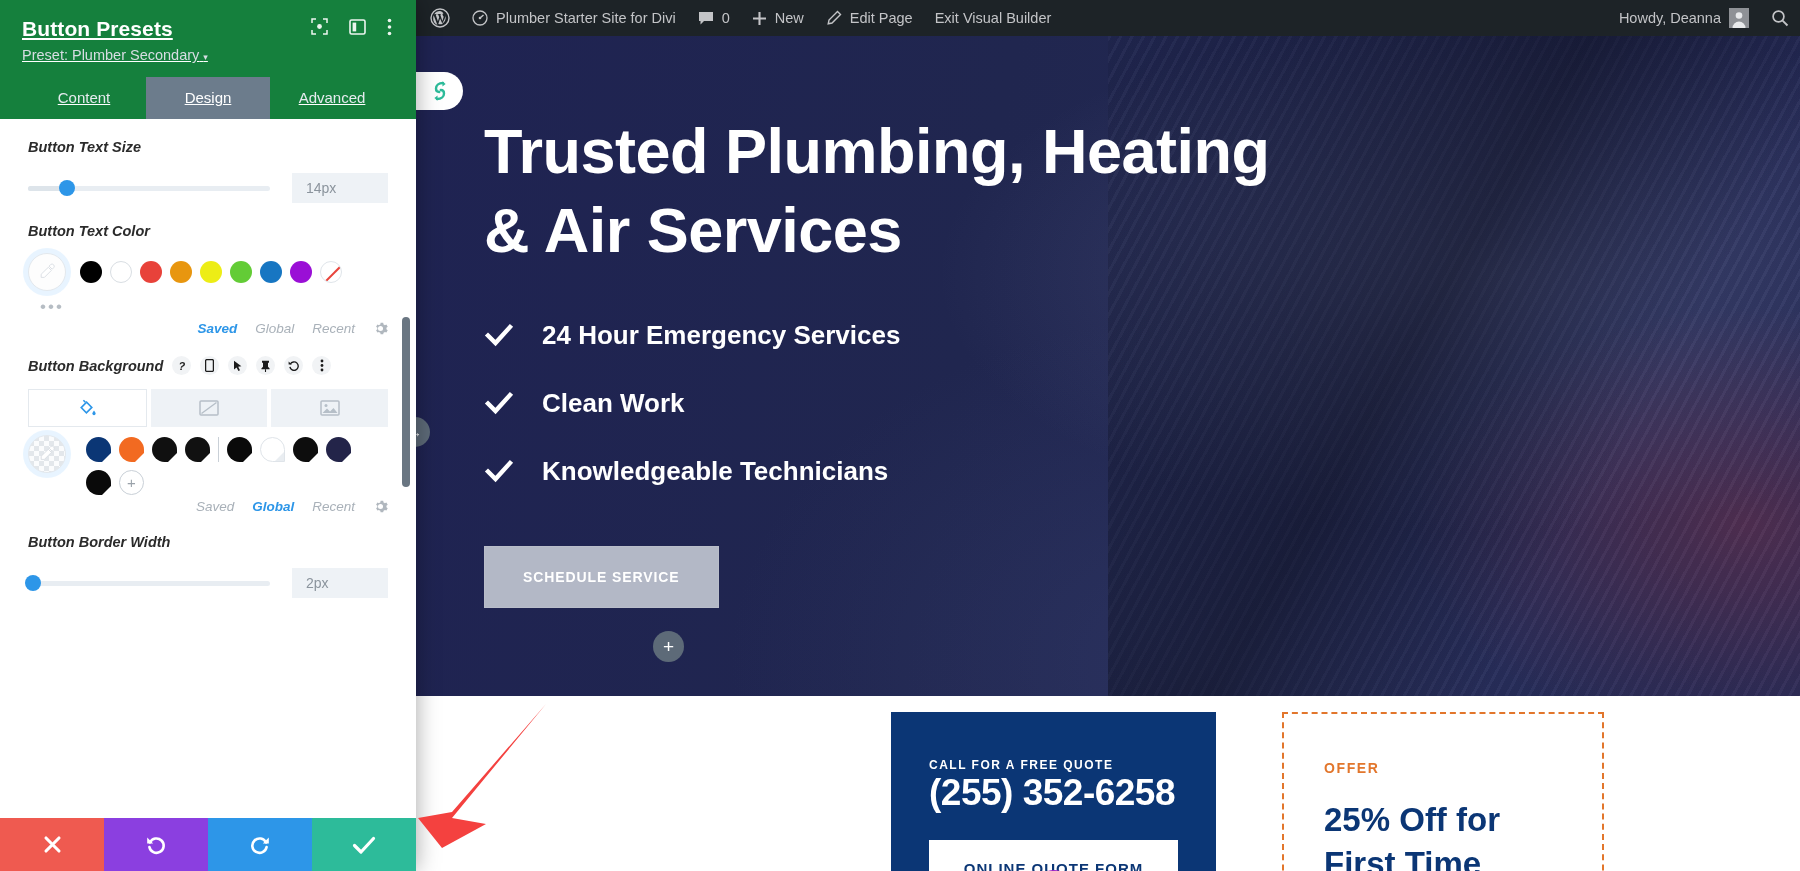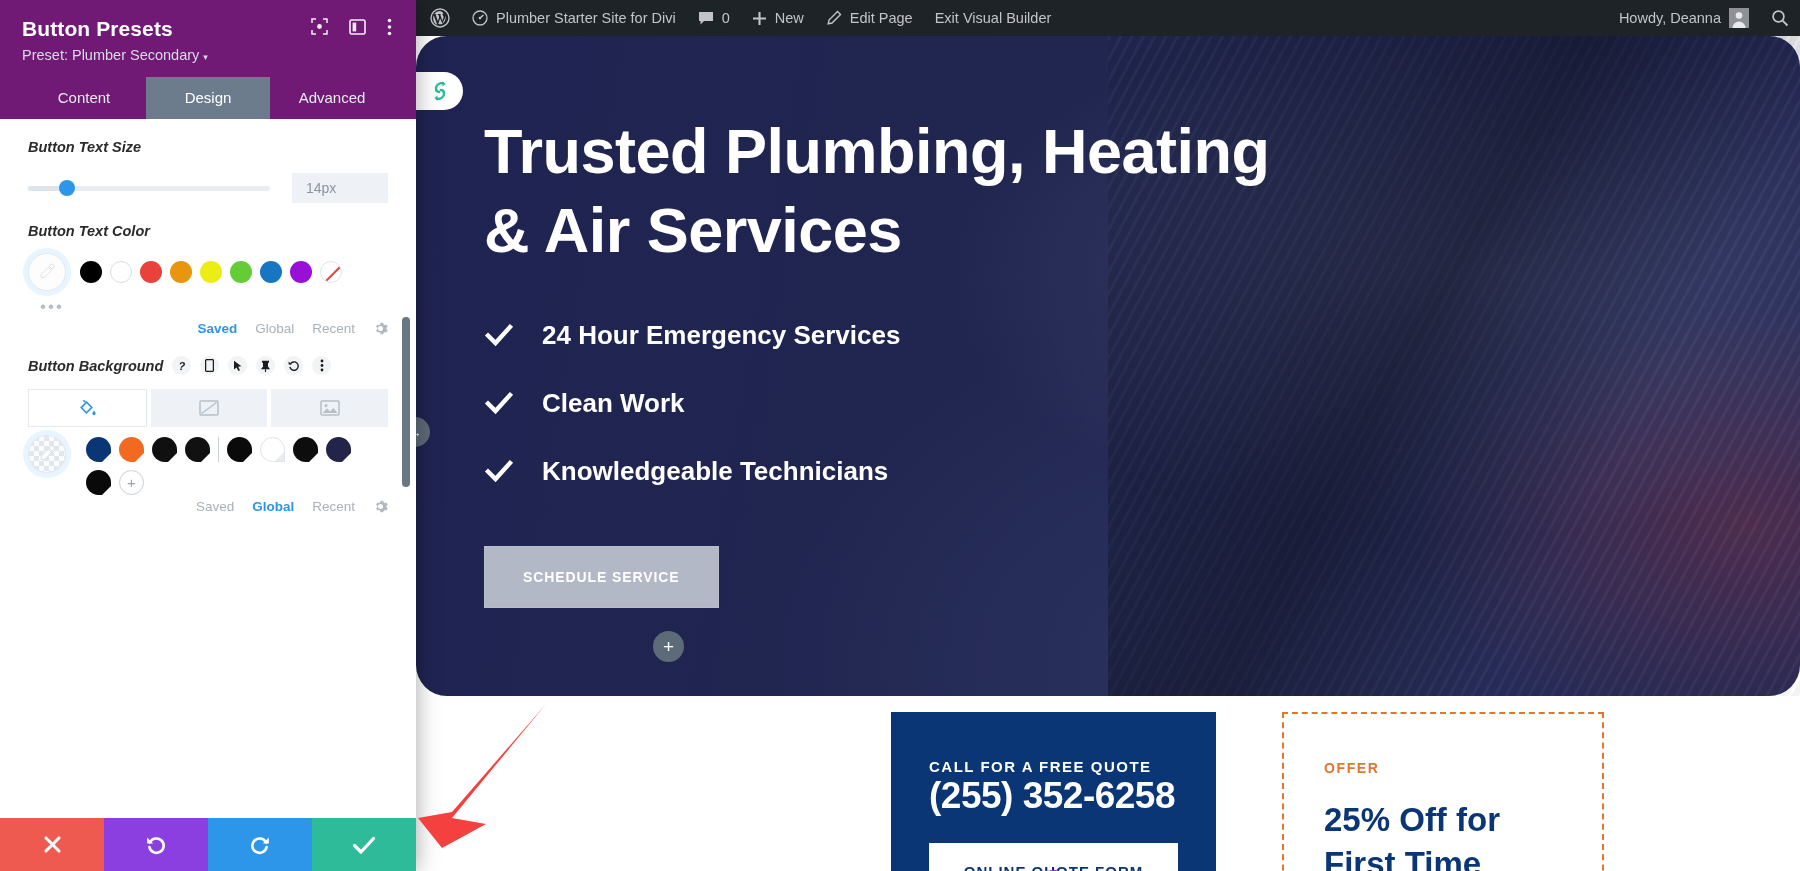--- a/index.html
+++ b/index.html
@@ -13,24 +13,25 @@
   
   #settings-panel {
     position: absolute; left: 0; top: 0;
     width: 416px; height: 871px;
     background: #fff;
     z-index: 40;
     display: flex; flex-direction: column;
     box-shadow: 0 0 22px rgba(0,0,0,.35);
   }
   .panel-header {
-    background: #701a75;
+    background: #15803d;
     padding: 16px 22px 0 22px;
     color: #fff;
     flex: 0 0 auto;
+    text-decoration: underline;
   }
   .panel-title-row { display: flex; align-items: center; }
   .panel-title {
     font-size: 21px; font-weight: 700; letter-spacing: .1px;
     flex: 1 1 auto; line-height: 1.2;
   }
   .panel-header-icons { display: flex; align-items: center; gap: 21px; padding-right: 2px; }
   .hdr-ico { opacity: .92; cursor: pointer; display: block; }
   .panel-preset {
     font-size: 14.5px; color: #d7dde3; margin-top: 6px; padding-bottom: 14px;
@@ -99,21 +100,21 @@
   .swatch.none::after {
     content:""; position: absolute; left: -2px; top: 9.5px;
     width: 30px; height: 2px; background: #e8443c; transform: rotate(-45deg);
   }
   .dots-more { font-size: 17px; color: #b6bdc4; letter-spacing: 2px; padding: 6px 0 0 12px; cursor: pointer; }
 
   .tabs-saved {
     display: flex; align-items: center; justify-content: flex-end;
     gap: 18px; font-size: 13.5px; padding-top: 4px;
   }
-  .tabs-saved span { cursor: pointer; color: #a9b1b9; }
+  .tabs-saved span { cursor: pointer; color: #a9b1b9; font-style: italic; }
   .tabs-saved span.on { color: #2d96e8; font-weight: 600; }
   .gear { width: 15px; height: 15px; cursor: pointer; }
 
   
   .bgtype-row { display: flex; gap: 4px; padding-top: 14px; }
   .bgtype {
     flex: 1 1 0; height: 38px; background: #eef2f6;
     display: flex; align-items: center; justify-content: center; cursor: pointer;
   }
   .bgtype.active { background: #fff; border: 1px solid #e4e9ee; }
@@ -186,21 +187,20 @@
     position: absolute; left: 416px; top: 36px; right: 0; bottom: 0;
     background: #ffffff; overflow: hidden;
   }
   #hero {
     position: absolute; left: 0; top: 0; right: 0; height: 660px;
     background:
       radial-gradient(900px 420px at 78% 36%, rgba(120,130,170,.30), transparent 62%),
       radial-gradient(520px 340px at 96% 74%, rgba(180,60,70,.30), transparent 64%),
       radial-gradient(700px 500px at 58% 95%, rgba(60,70,120,.35), transparent 70%),
       linear-gradient(100deg,#1f2352 0%, #20264f 40%, #262b58 100%);
-    border-radius: 31px;
   }
   #hero::after {
     content:"";
     position:absolute; left: 50%; top: 0; right: 0; bottom: 0;
     background:
       linear-gradient(120deg, rgba(0,0,0,0) 0%, rgba(10,12,25,.55) 45%, rgba(0,0,0,0) 70%),
       repeating-linear-gradient(118deg, rgba(255,255,255,.035) 0 3px, rgba(0,0,0,.05) 3px 10px);
     opacity:.9;
   }
   #hero-inner { position: relative; z-index: 2; padding: 76px 0 0 68px; }
@@ -233,21 +233,21 @@
     font-size: 19px; line-height: 1; cursor: pointer;
   }
 
   
   #card-quote {
     position: absolute; left: 475px; top: 676px;
     width: 325px; height: 260px; background: #0b3675;
     padding: 46px 38px 0 38px; z-index: 5;
   }
   .quote-kicker {
-    color: #fff; font-size: 15px; font-weight: 700; letter-spacing: 1.5px;
+    color: #fff; font-size: 12px; font-weight: 700; letter-spacing: 1.5px;
   }
   .quote-phone {
     color: #fff; font-size: 37px; font-weight: 700; letter-spacing: -.5px;
   }
   .quote-cta {
     margin-top: 26px; background: #fff; color: #0b3675;
     font-size: 15px; font-weight: 700; letter-spacing: 1px;
     padding: 20px 0; text-align: center; cursor: pointer;
   }
   #quote-dots {
@@ -582,20 +582,32 @@
         <span class="on">Global</span>
         <span>Recent</span>
         <span class="gear">
           <svg width="15" height="15" viewBox="0 0 16 16" aria-hidden="true">
             <path d="M8 5.3a2.7 2.7 0 1 0 0 5.4 2.7 2.7 0 0 0 0-5.4zm6.3 3.4l1.4 1.1-1.4 2.4-1.7-.6a5.9 5.9 0 0 1-1.4.8l-.3 1.8H8.1l-.3-1.8a5.9 5.9 0 0 1-1.4-.8l-1.7.6-1.4-2.4 1.4-1.1a5.7 5.7 0 0 1 0-1.4L3.3 6.2l1.4-2.4 1.7.6c.4-.3.9-.6 1.4-.8l.3-1.8h2.8l.3 1.8c.5.2 1 .5 1.4.8l1.7-.6 1.4 2.4-1.4 1.1c.1.5.1.9 0 1.4z" fill="#b0b7be"></path>
           </svg>
         </span>
       </div>
     </div>
 
+    <div class="field">
+      <div class="field-label">
+        <span class="lbl-text">Button Border Width</span>
+      </div>
+      <div class="slider-row">
+        <div class="slider-track">
+          <div class="slider-fill" style="width:2%"></div>
+          <div class="slider-knob" style="left:2%"></div>
+        </div>
+        <div class="slider-value">2px</div>
+      </div>
+    </div>
 
     <div id="panel-scrollbar"></div>
   </div>
 
   <div class="action-bar">
     <div class="act act-cancel">
       <svg width="21" height="21" viewBox="0 0 21 21" aria-hidden="true">
           <path d="M4 4l13 13M17 4L4 17" stroke="#fff" stroke-width="3.1" stroke-linecap="round"></path>
         </svg>
     </div>

